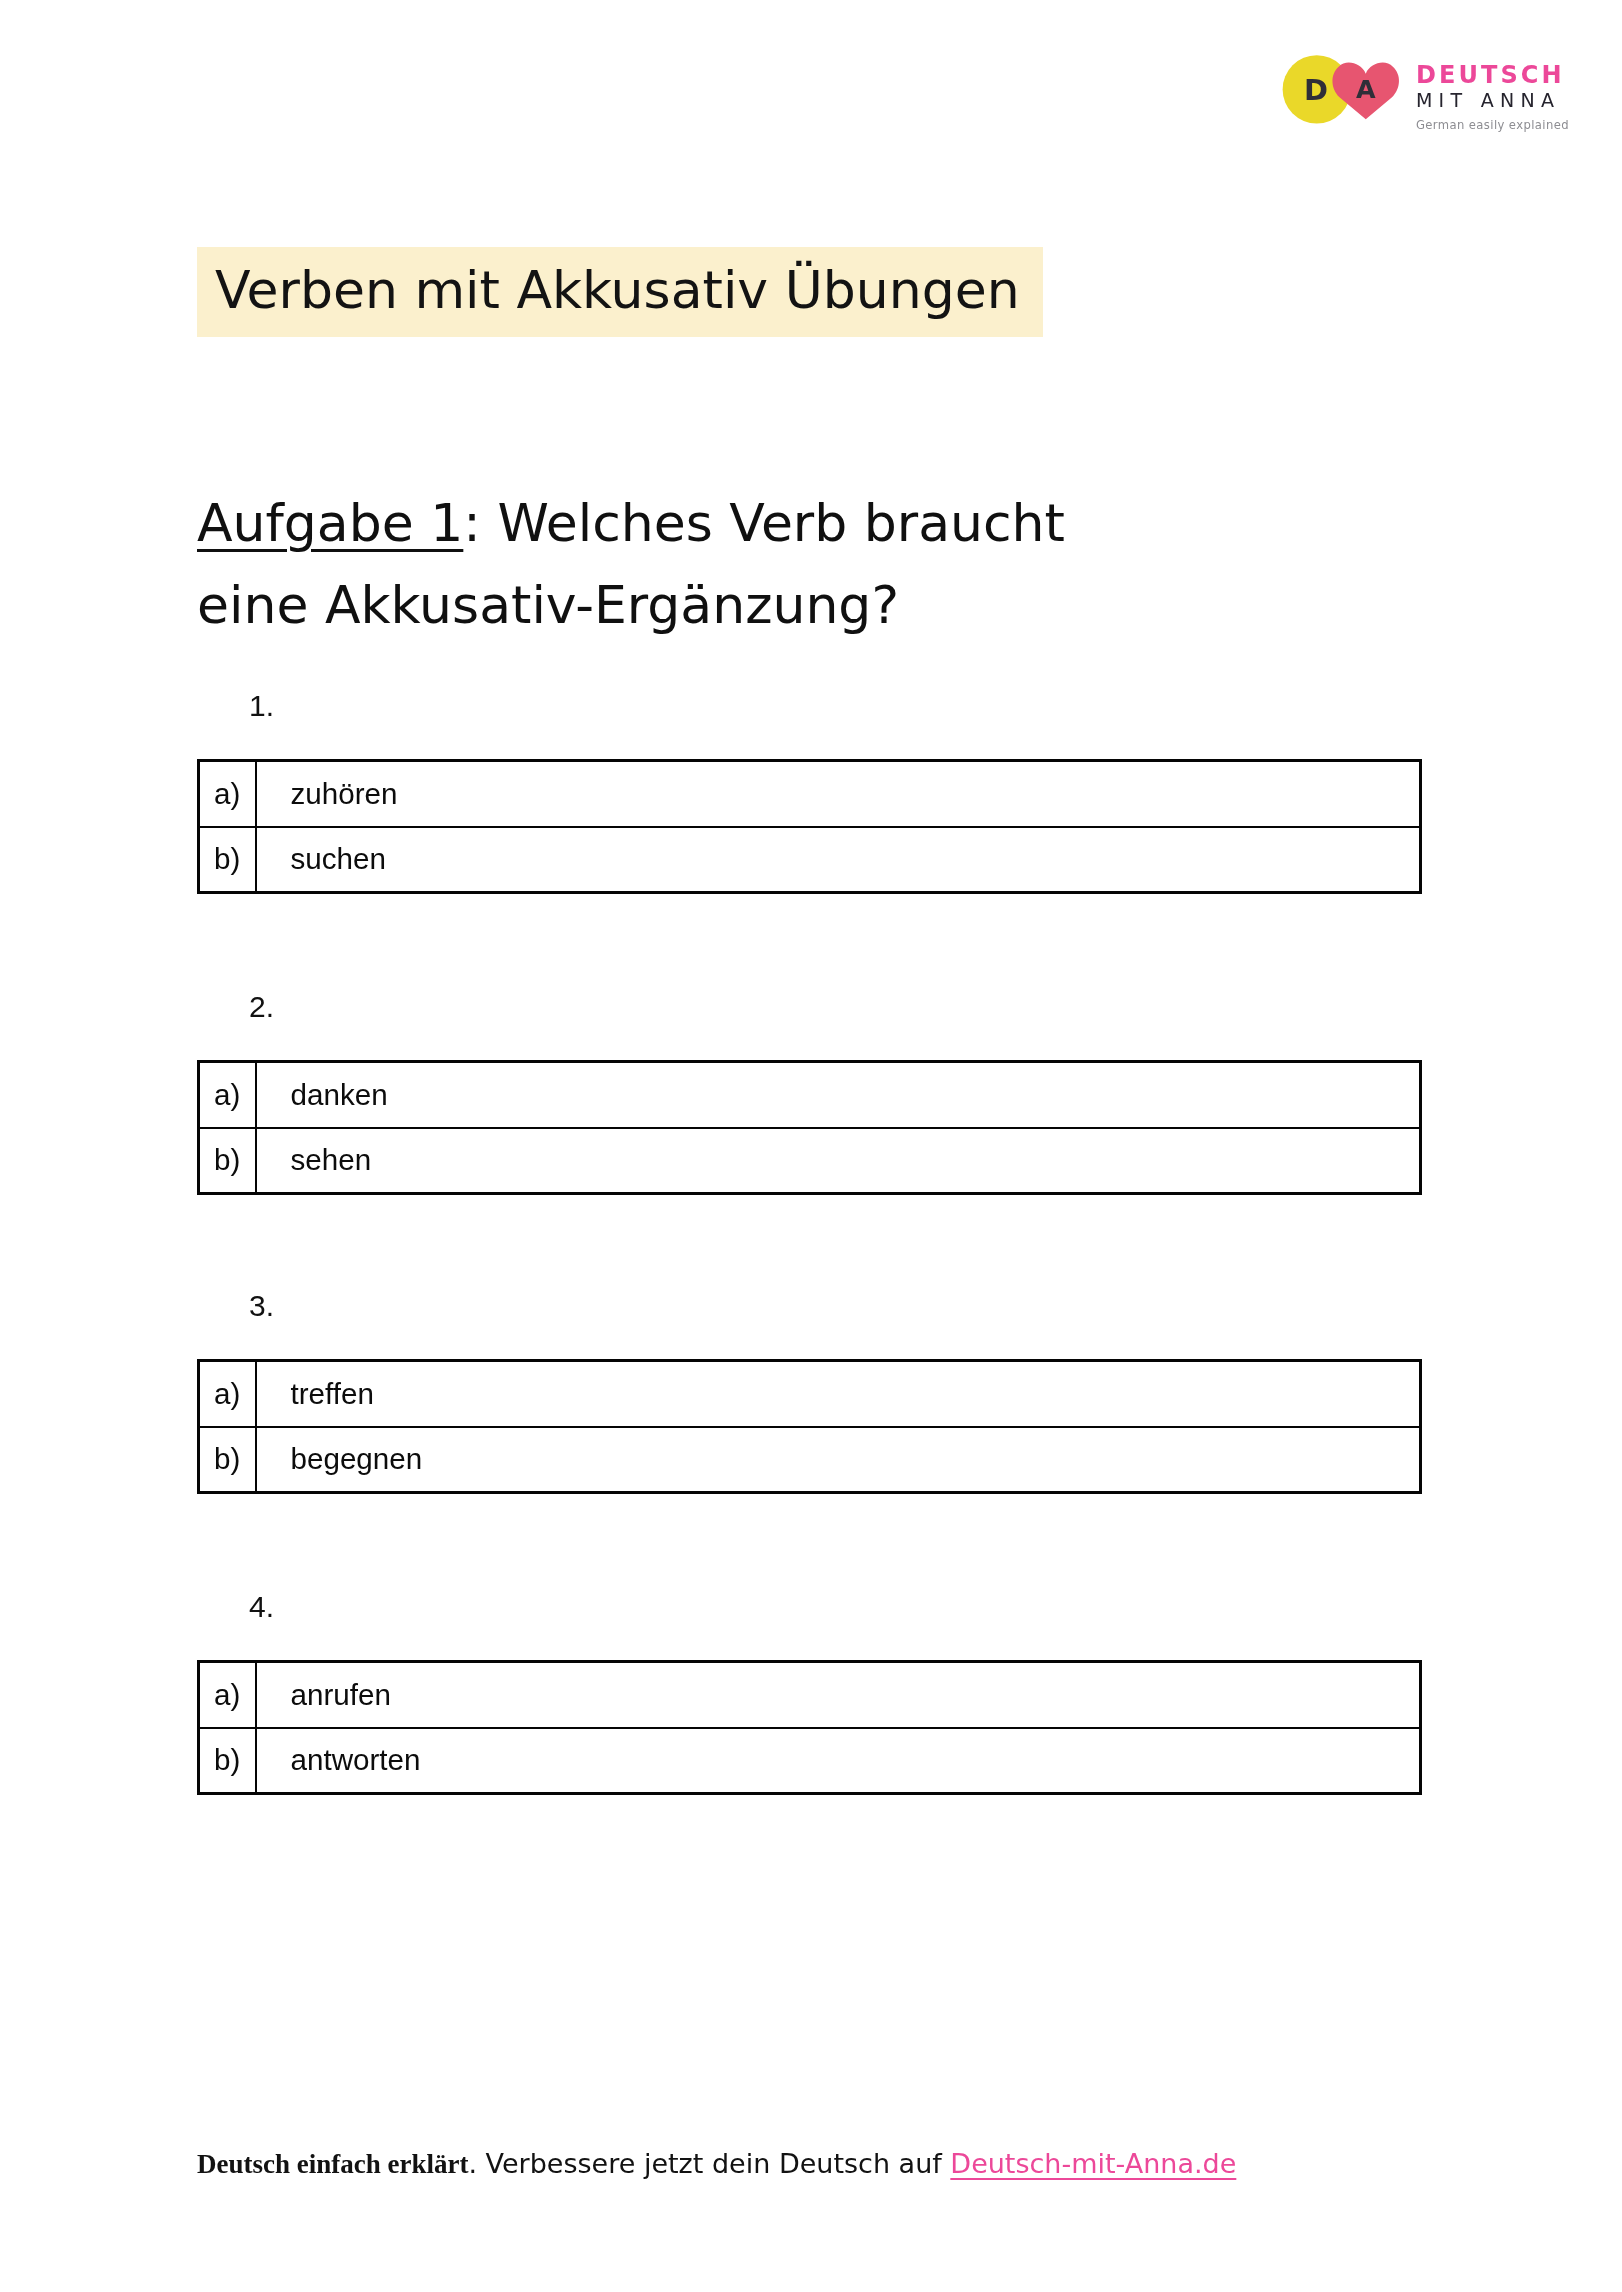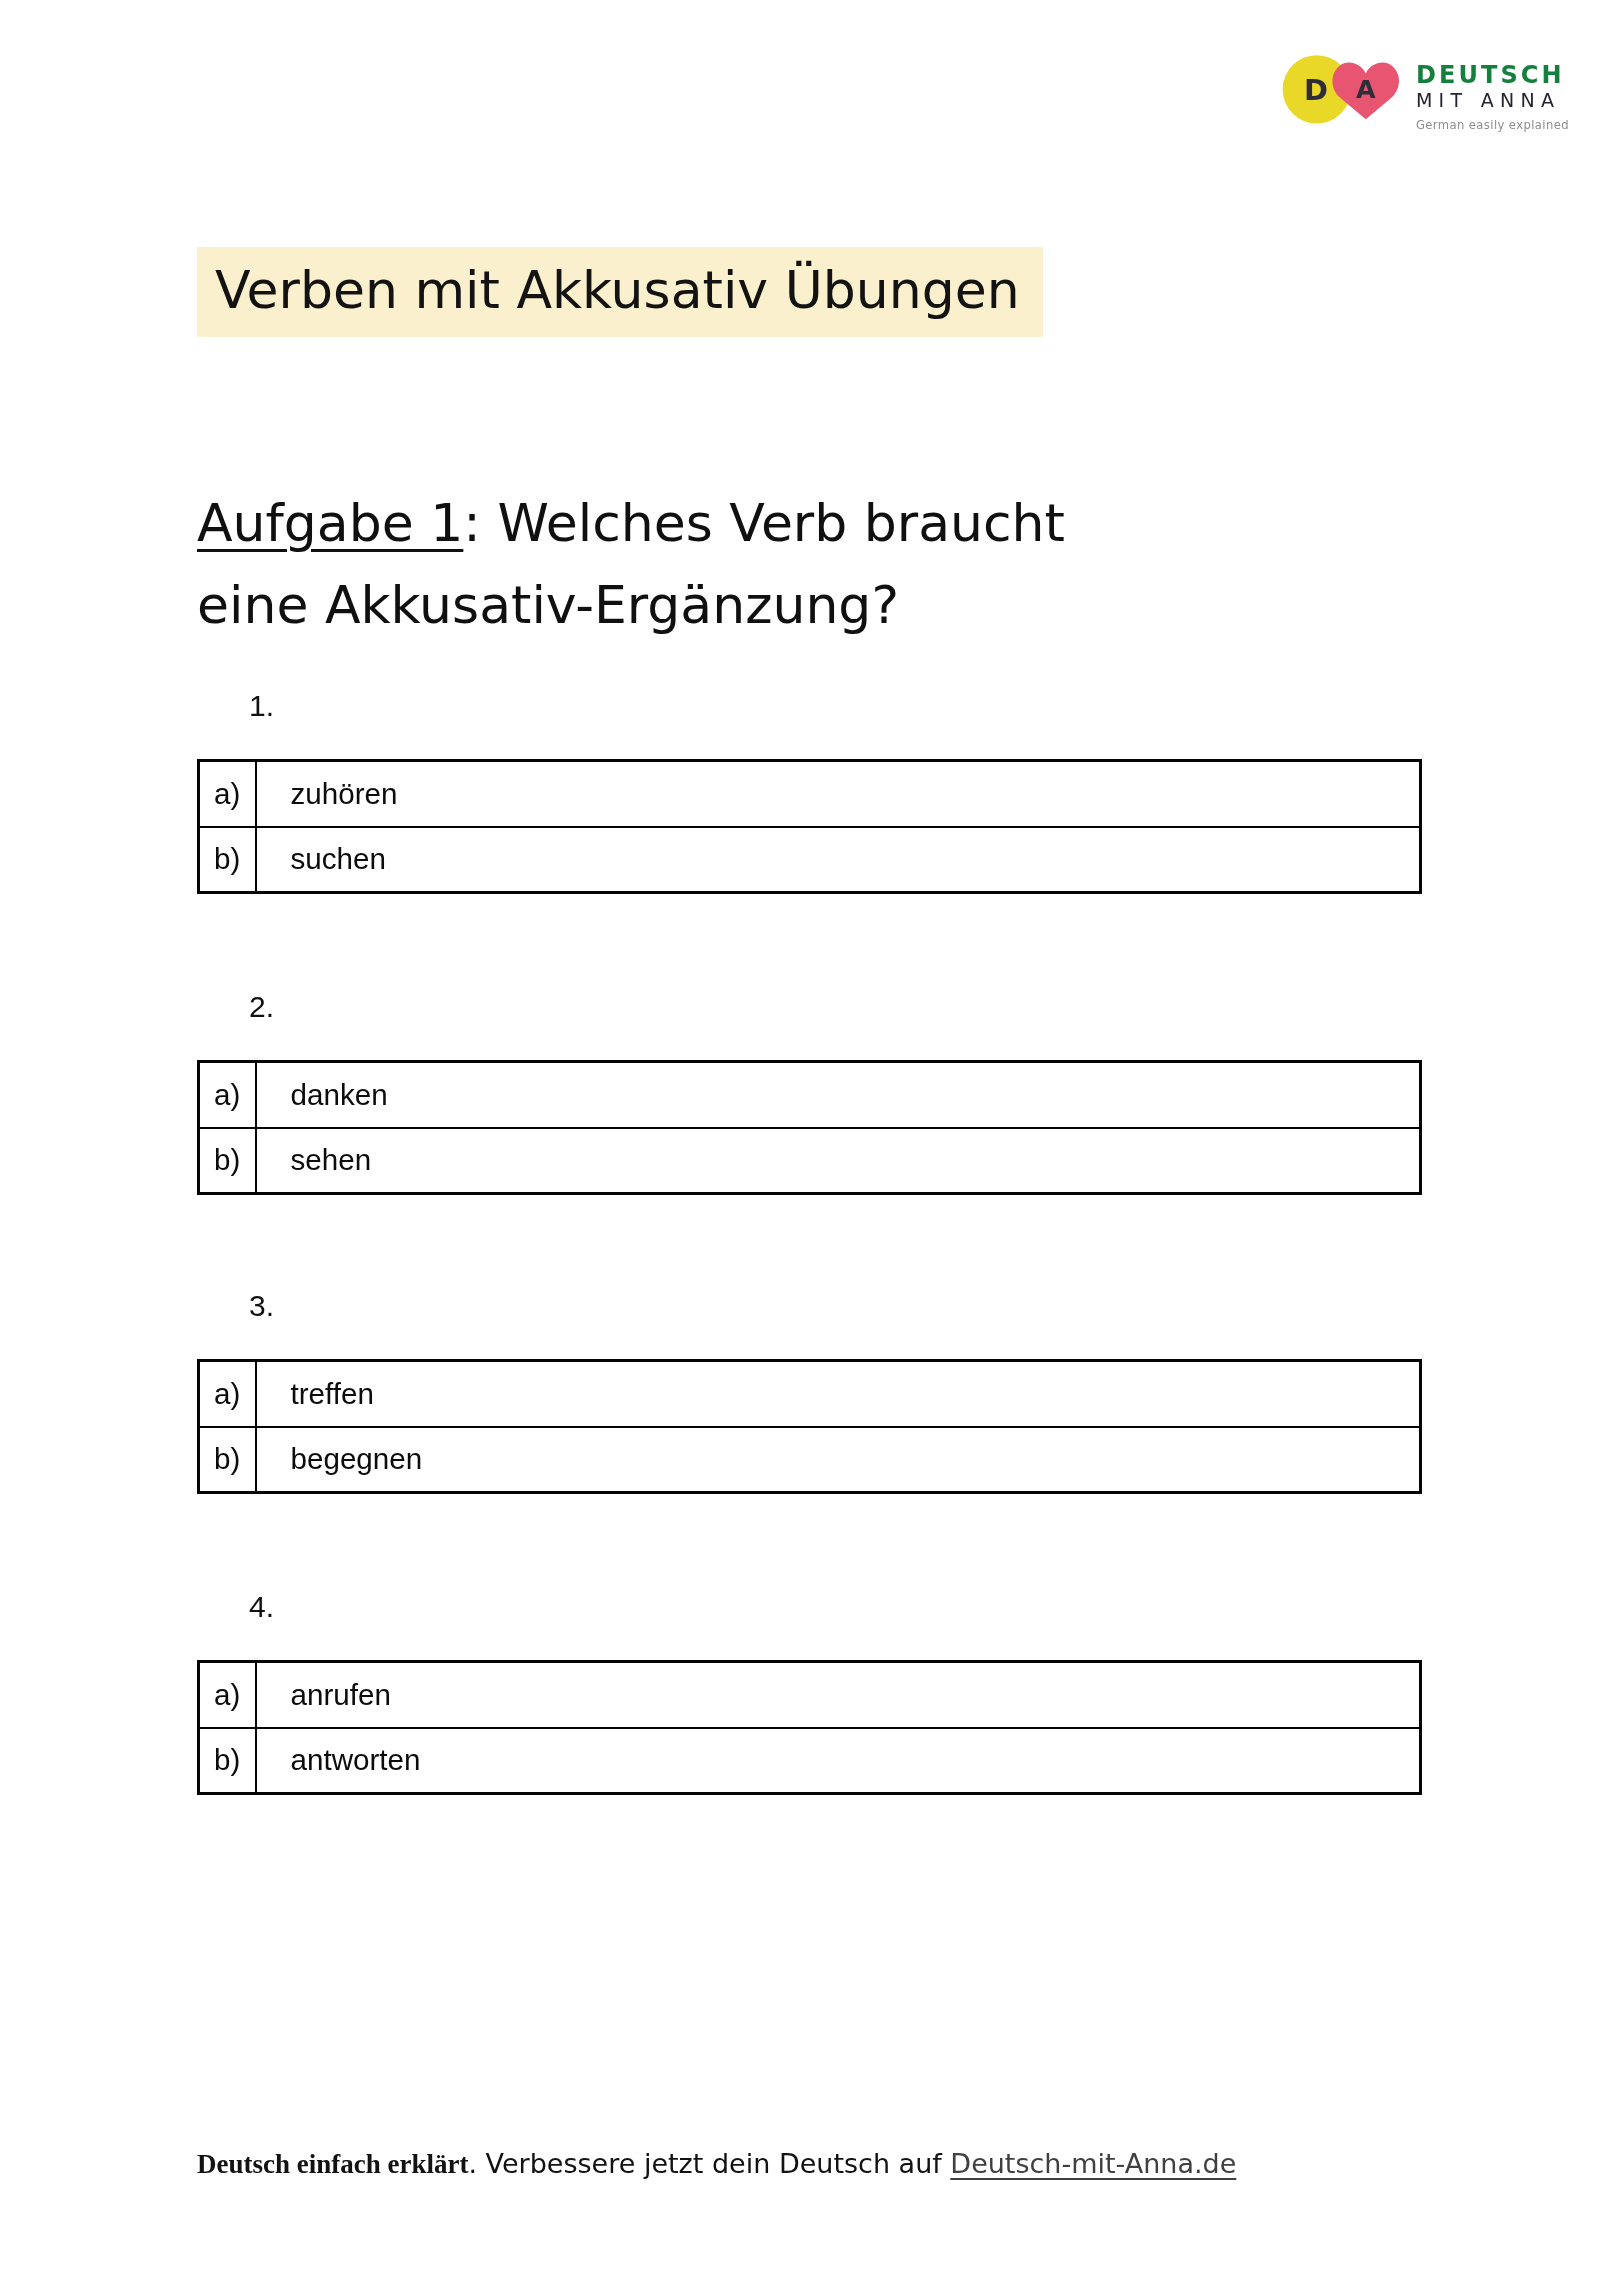--- a/index.html
+++ b/index.html
@@ -14,21 +14,21 @@
 
   
   .logo {
     position:absolute; top:50px; right:54px;
     display:flex; align-items:flex-start; gap:10.7px;
   }
   .logo-mark { width:124px; height:77px; flex:0 0 auto; }
   .logo-text { display:flex; flex-direction:column; padding-top:10.7px; }
   .logo-line1 {
     font-family:"DejaVu Sans", sans-serif;
-    font-size:24px; font-weight:800; letter-spacing:3.1px; color:#15803d; line-height:1.2;
+    font-size:24px; font-weight:800; letter-spacing:3.1px; color:#ec4899; line-height:1.2;
   }
   .logo-line2 {
     font-family:"DejaVu Sans", sans-serif;
     font-size:19px; font-weight:400; letter-spacing:6.3px; color:#26242E; line-height:1.25;
   }
   .logo-tagline {
     font-family:"DejaVu Sans", sans-serif;
     font-size:11.6px; font-weight:400; color:#8D8D92; margin-top:5px; letter-spacing:0.4px;
   }
 
@@ -83,21 +83,21 @@
   .ex-4 { top:1587px; }
 
   
   .footer {
     position:absolute; left:197px; top:2148px;
     font-family:"DejaVu Sans", sans-serif;
     font-size:27px; color:#121212; white-space:nowrap;
   }
   .footer-bold { font-weight:700;font-family:Liberation Serif, serif; }
   .footer-link {
-    color:#404040;
+    color:#ec4899;
     text-decoration:underline;
     text-decoration-thickness:1.8px;
     text-underline-offset:4.5px;
     cursor:pointer;
   }
 </style>
 </head>
 <body>
 
 <div class="page">

